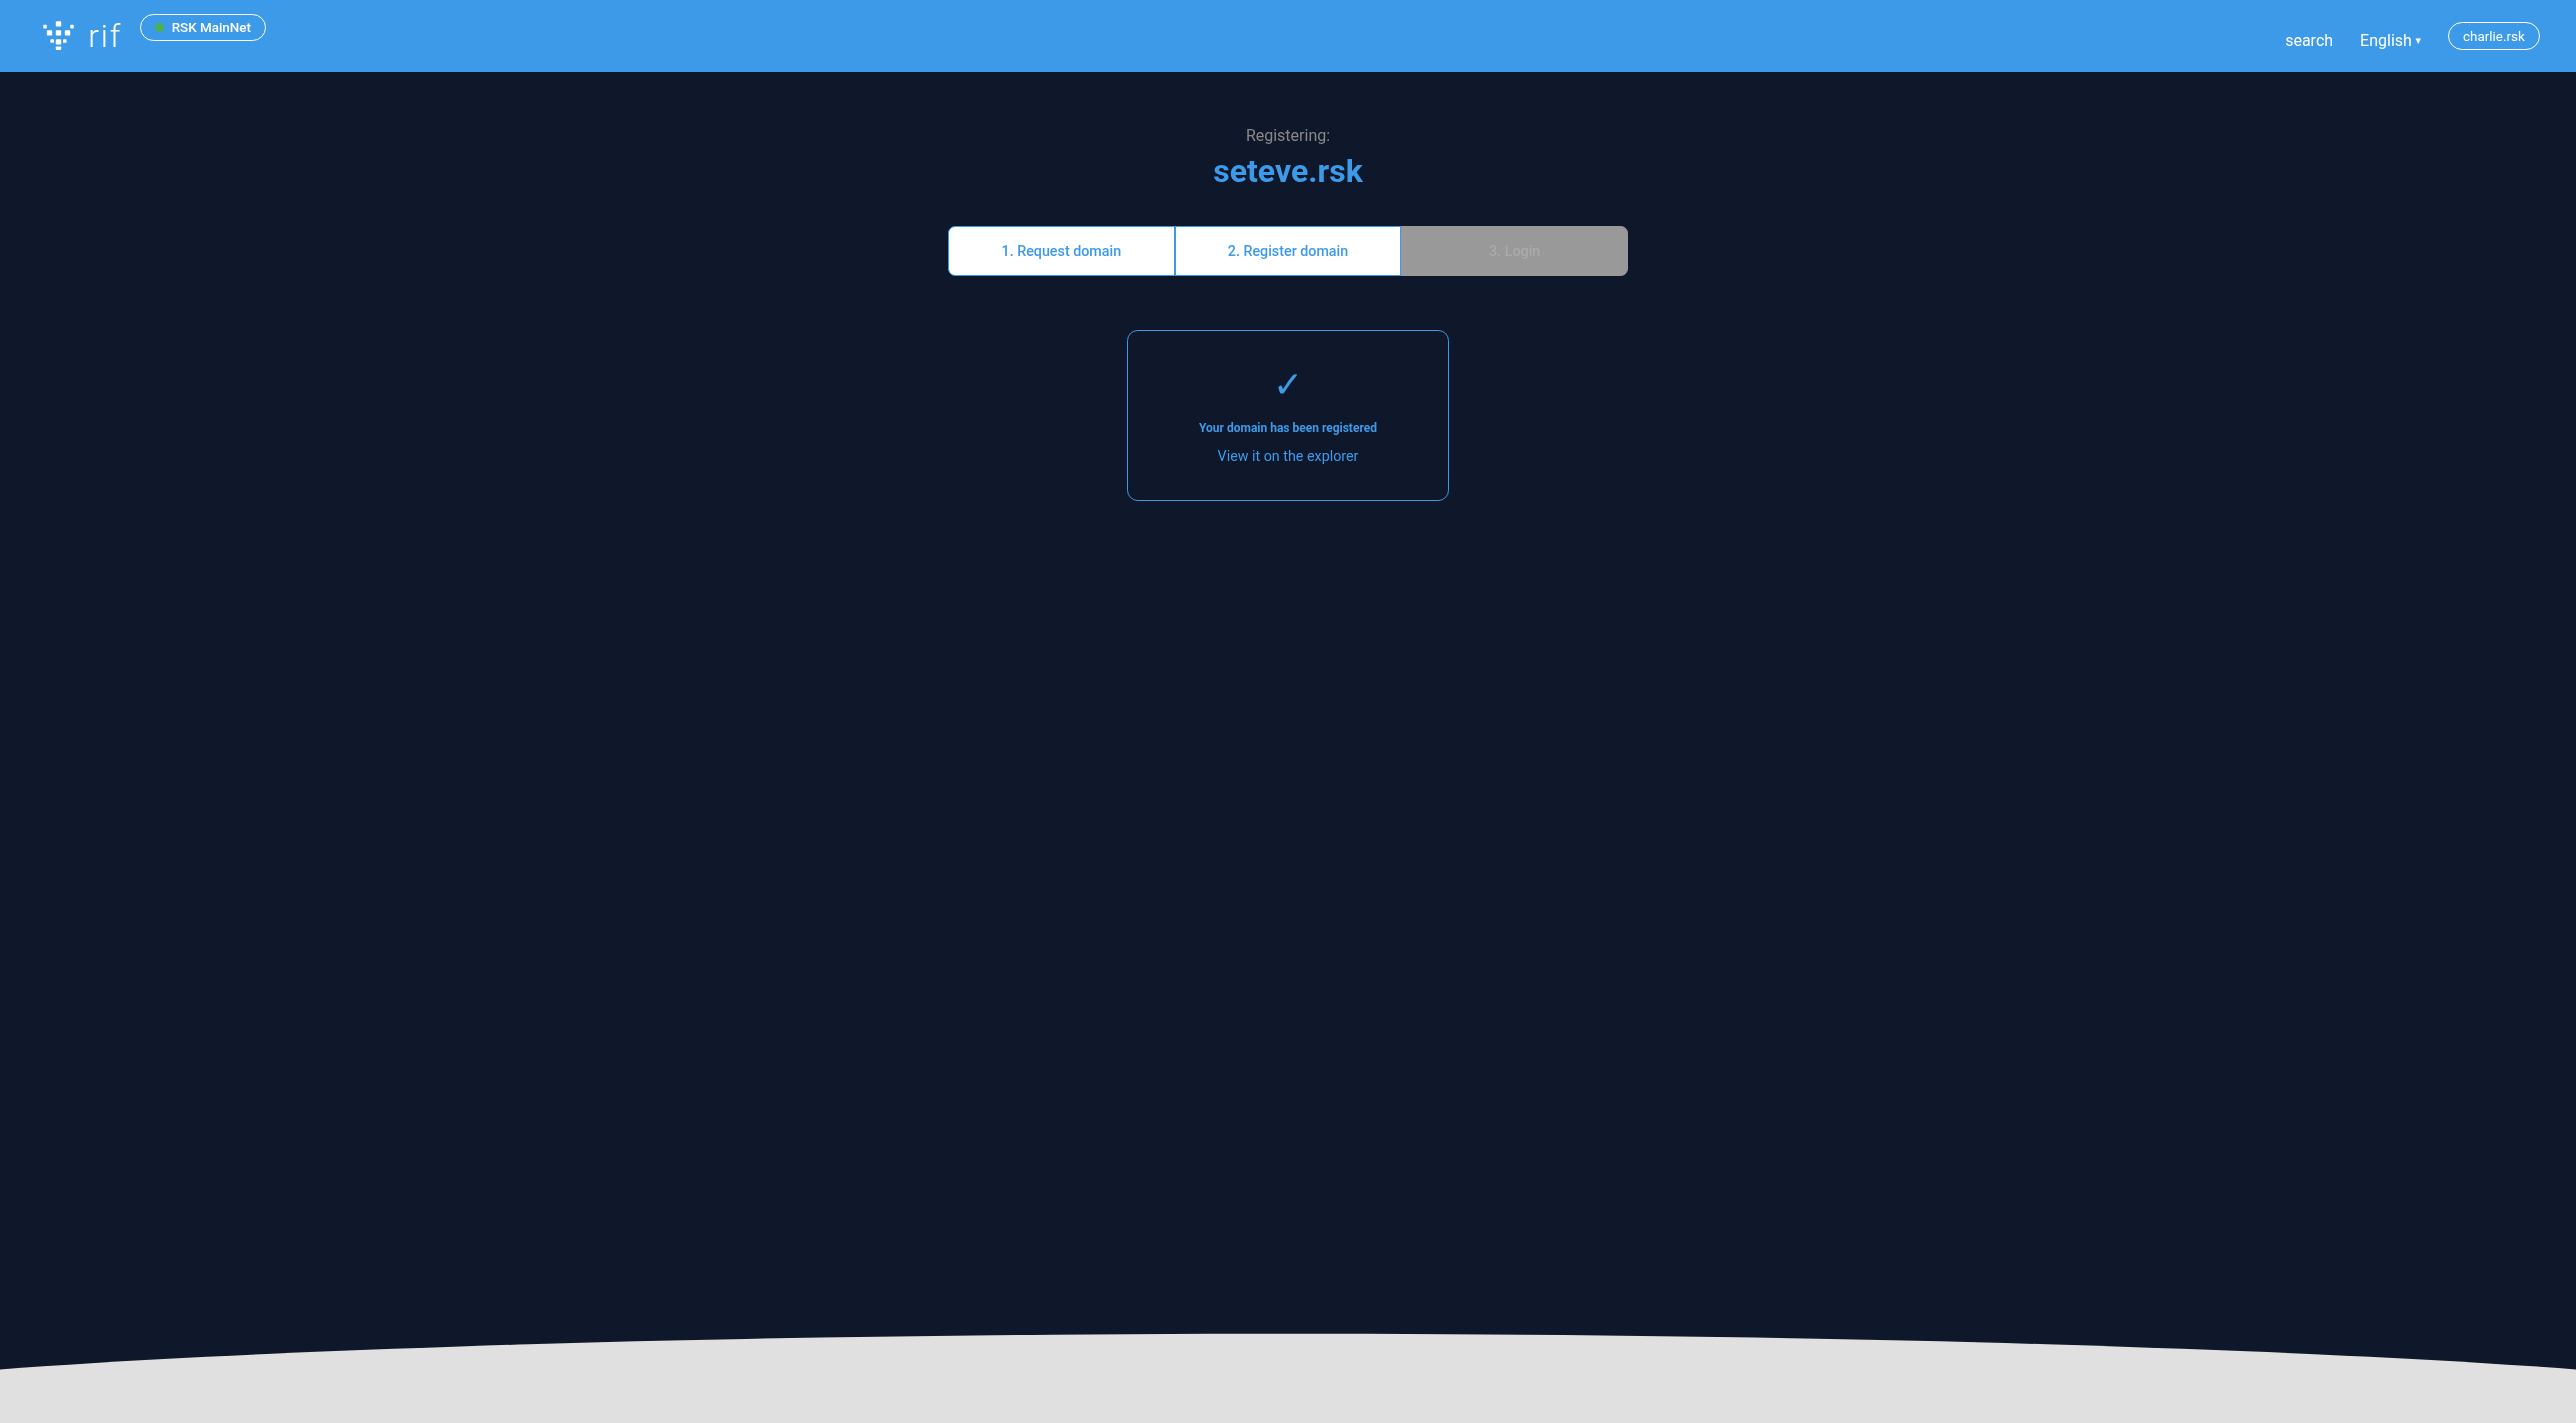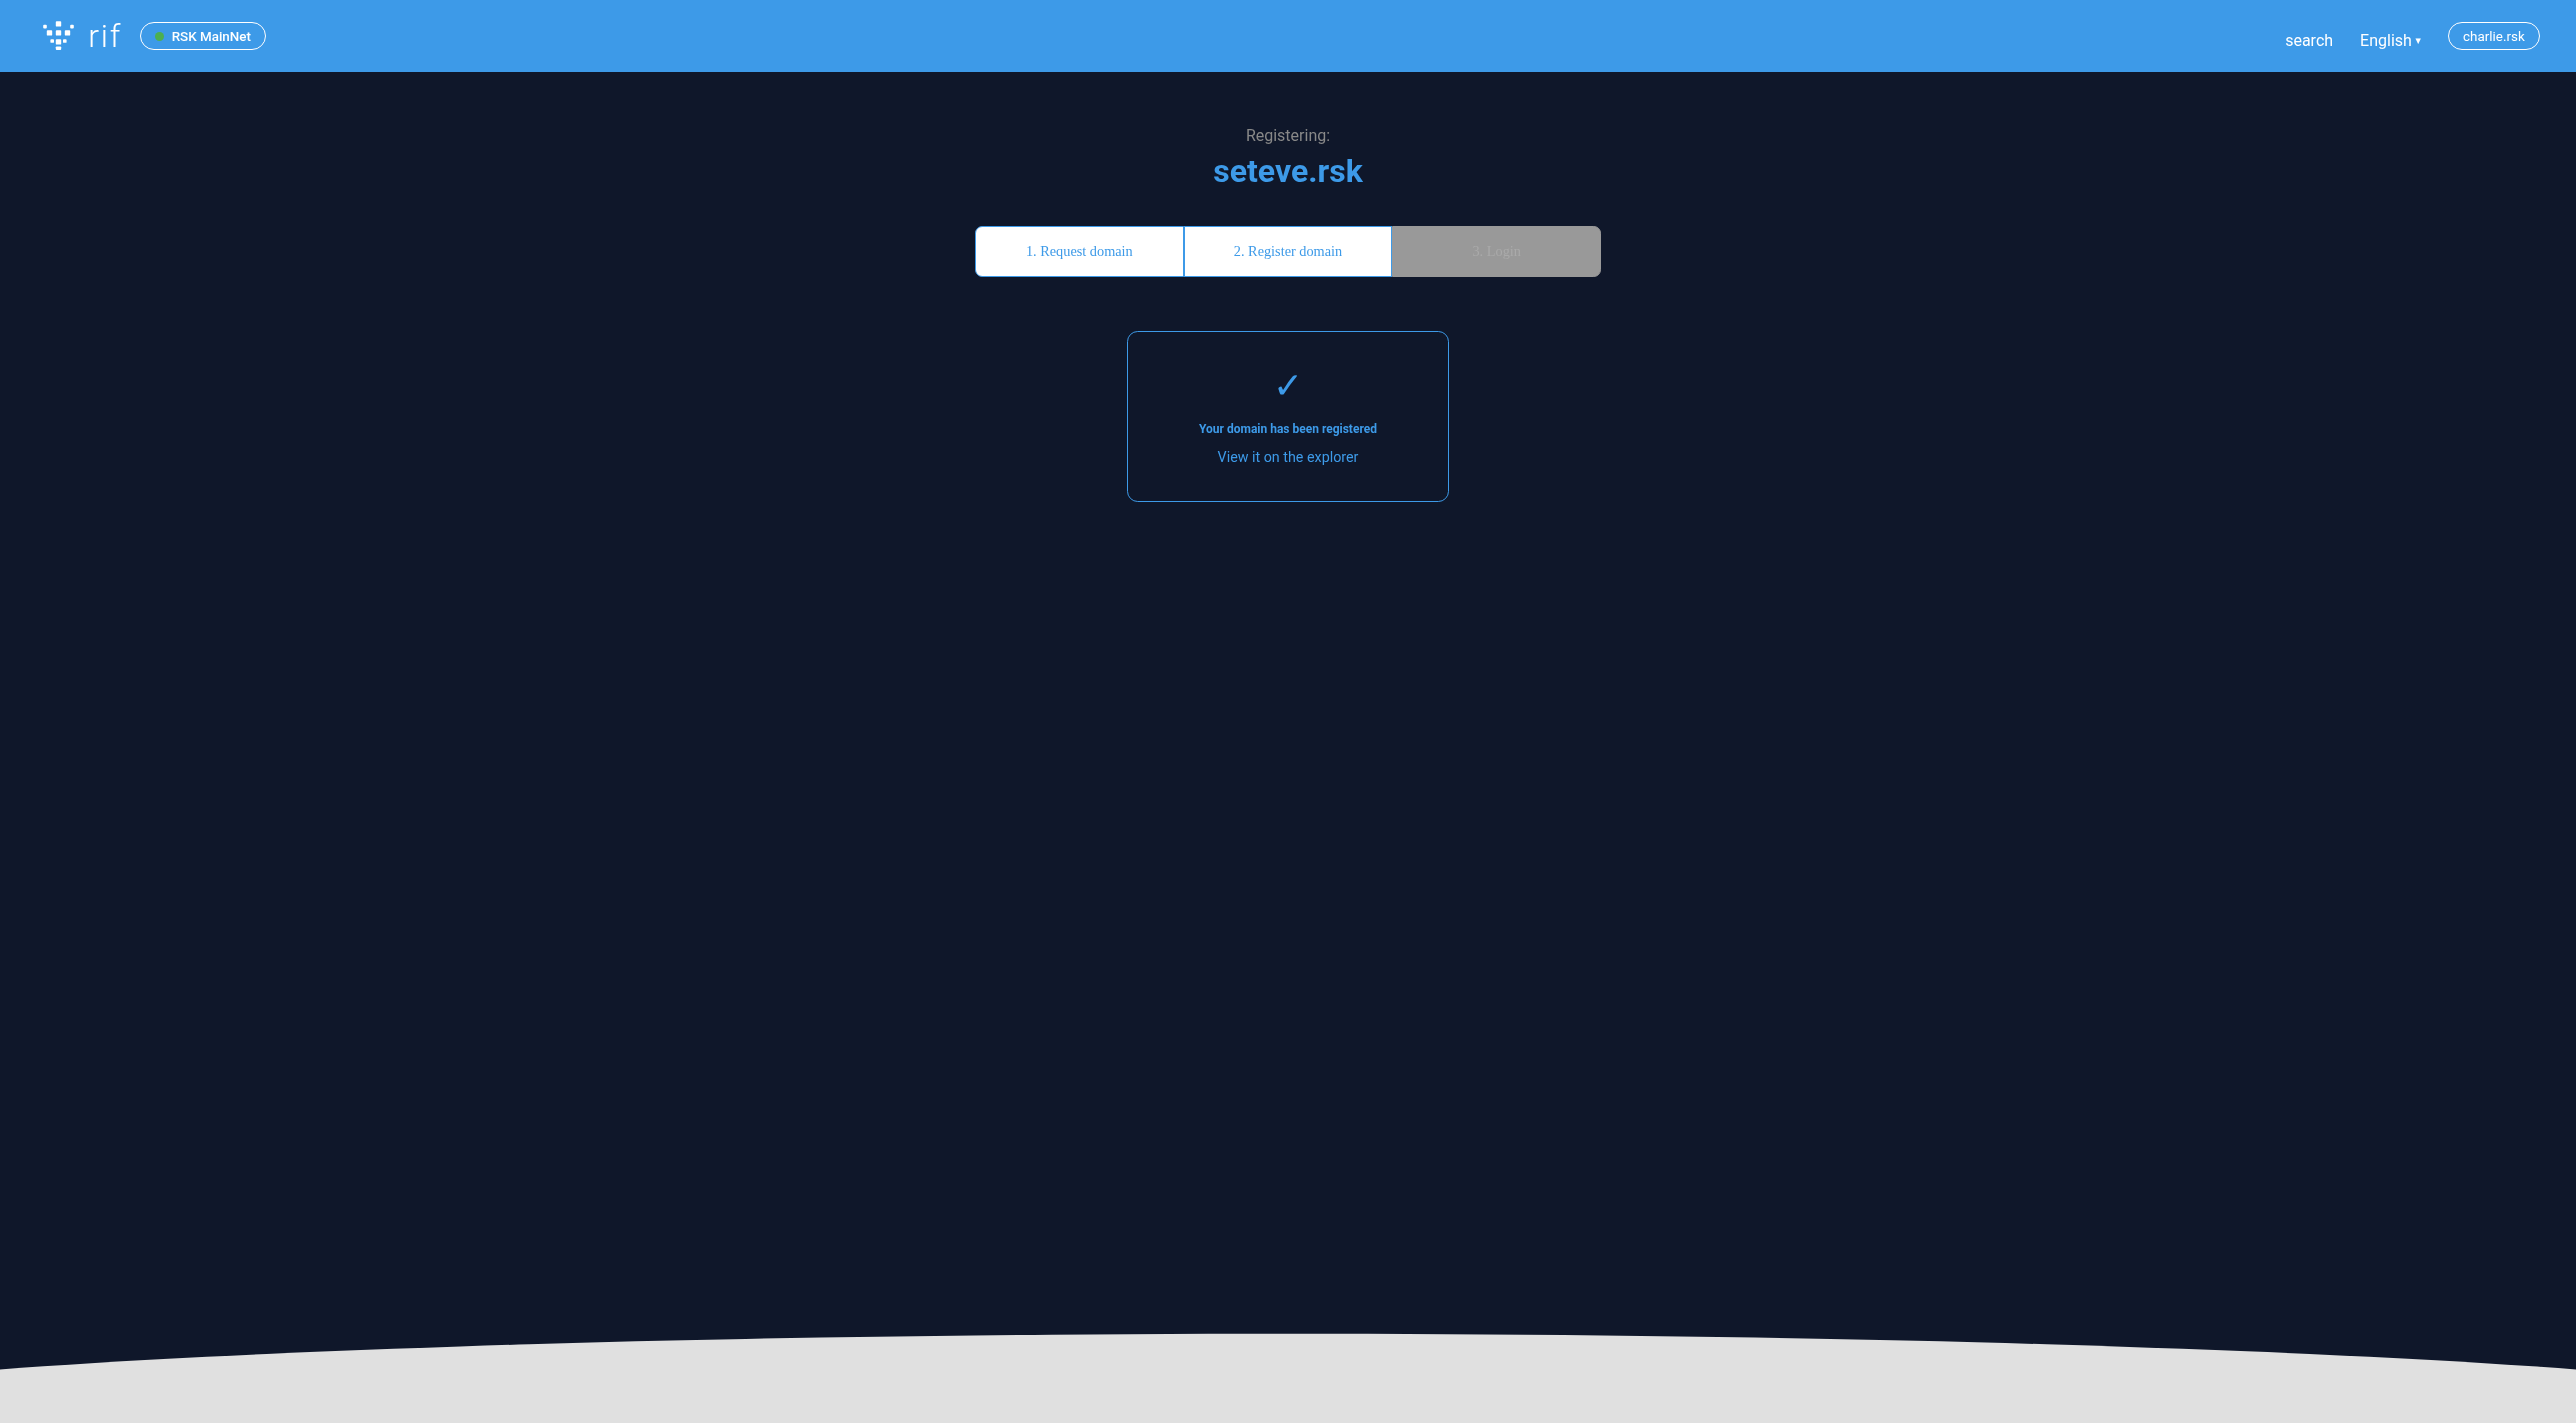--- a/index.html
+++ b/index.html
@@ -20,21 +20,21 @@
       background: #3d9ae8;
       height: 72px;
       display: flex;
       align-items: center;
       padding: 0 36px;
       justify-content: space-between;
     }
 
     .header-left {
       display: flex;
-      align-items: center;
+      align-items: flex-start;
       gap: 18px;
     }
 
     .logo {
       display: flex;
       align-items: center;
       gap: 7.2px;
     }
 
     .logo-icon {
@@ -130,22 +130,21 @@
       font-size: 32px;
       font-weight: 700;
       margin-bottom: 36px;
     }
 
     
     .steps {
       display: flex;
       gap: 0;
       margin-bottom: 54px;
-      width: 626px;
-      font-family: Liberation Serif, serif;
+      width: 680px;
     }
 
     .step {
       flex: 1;
       padding: 16px 9px;
       text-align: center;
       border: 1.8px solid #3d9ae8;
       font-size: 14.3px;
       font-weight: 500;
       cursor: pointer;

